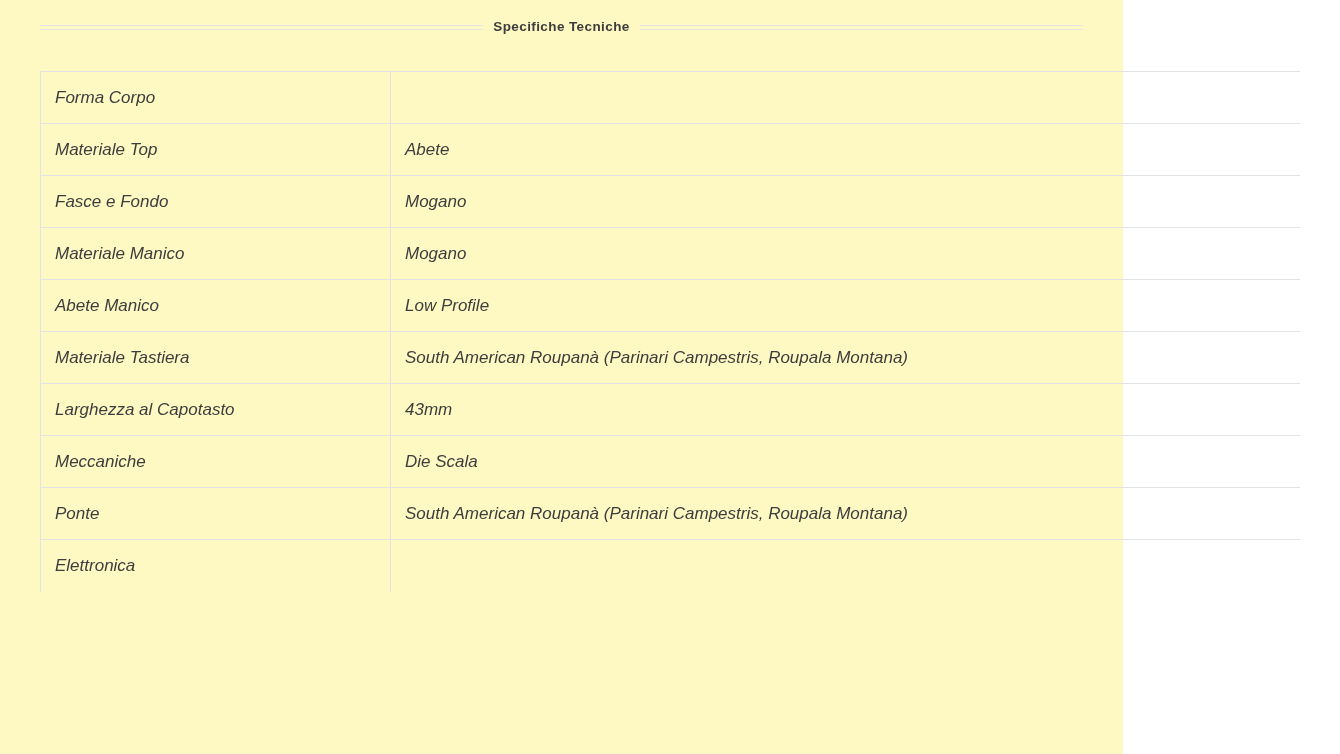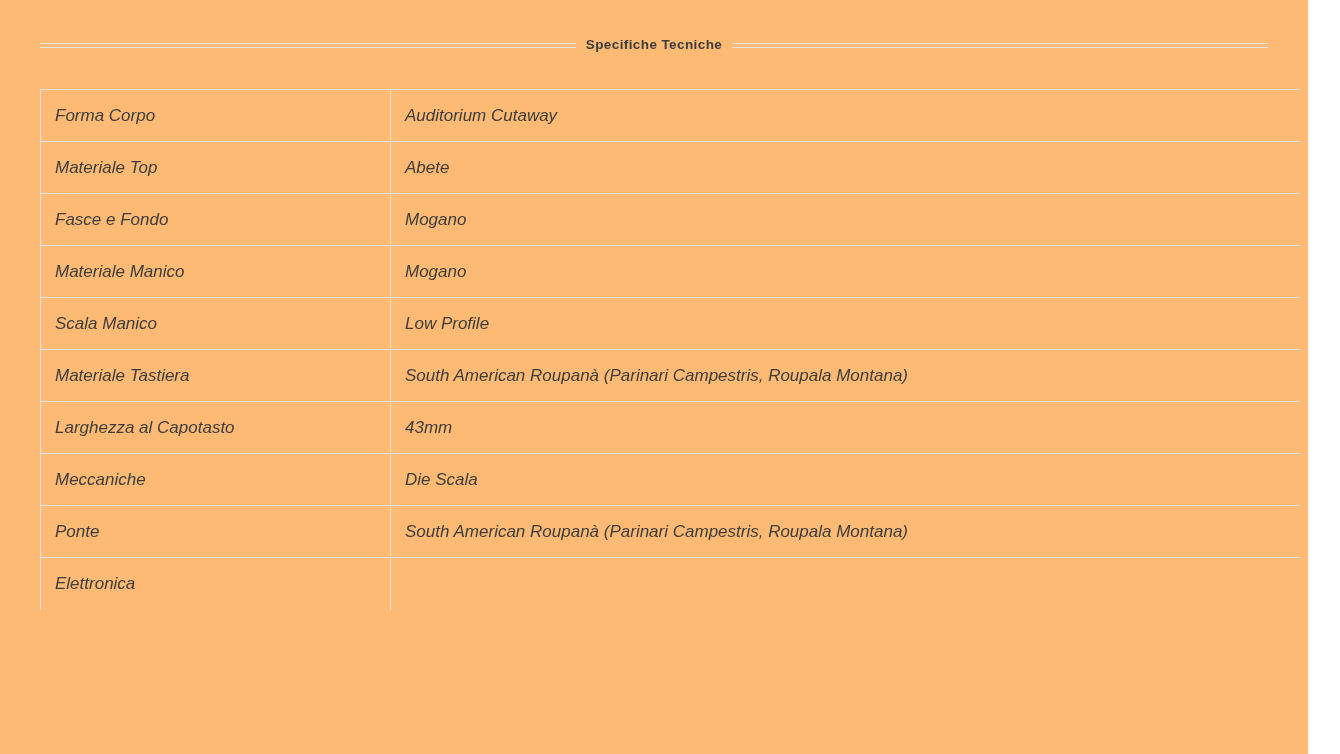--- a/index.html
+++ b/index.html
@@ -6,24 +6,24 @@
 
   html, body {
     width: 1340px;
     height: 754px;
     background: #ffffff;
     font-family: "Liberation Sans", "DejaVu Sans", sans-serif;
     overflow: hidden;
   }
 
   .page {
-    width: 1308px;
+    width: 1123px;
     height: 754px;
-    padding: 37px 40px 0 40px;
-    background: #fdba74;
+    padding: 19px 40px 0 40px;
+    background: #fef9c3;
   }
 
   
   .section-header {
     display: flex;
     align-items: center;
     gap: 10px;
     height: 16px;
   }
 
@@ -89,36 +89,35 @@
 
   <div class="section-header">
     <div class="header-rule"></div>
     <div class="section-title">Specifiche Tecniche</div>
     <div class="header-rule"></div>
   </div>
 
   <div class="spec-table">
     <div class="spec-row">
       <div class="spec-label">Forma Corpo</div>
-      <div class="spec-value">Auditorium Cutaway</div>
     </div>
     <div class="spec-row">
       <div class="spec-label">Materiale Top</div>
       <div class="spec-value">Abete</div>
     </div>
     <div class="spec-row">
       <div class="spec-label">Fasce e Fondo</div>
       <div class="spec-value">Mogano</div>
     </div>
     <div class="spec-row">
       <div class="spec-label">Materiale Manico</div>
       <div class="spec-value">Mogano</div>
     </div>
     <div class="spec-row">
-      <div class="spec-label">Scala Manico</div>
+      <div class="spec-label">Abete Manico</div>
       <div class="spec-value">Low Profile</div>
     </div>
     <div class="spec-row">
       <div class="spec-label">Materiale Tastiera</div>
       <div class="spec-value">South American Roupanà (Parinari Campestris, Roupala Montana)</div>
     </div>
     <div class="spec-row">
       <div class="spec-label">Larghezza al Capotasto</div>
       <div class="spec-value">43mm</div>
     </div>

